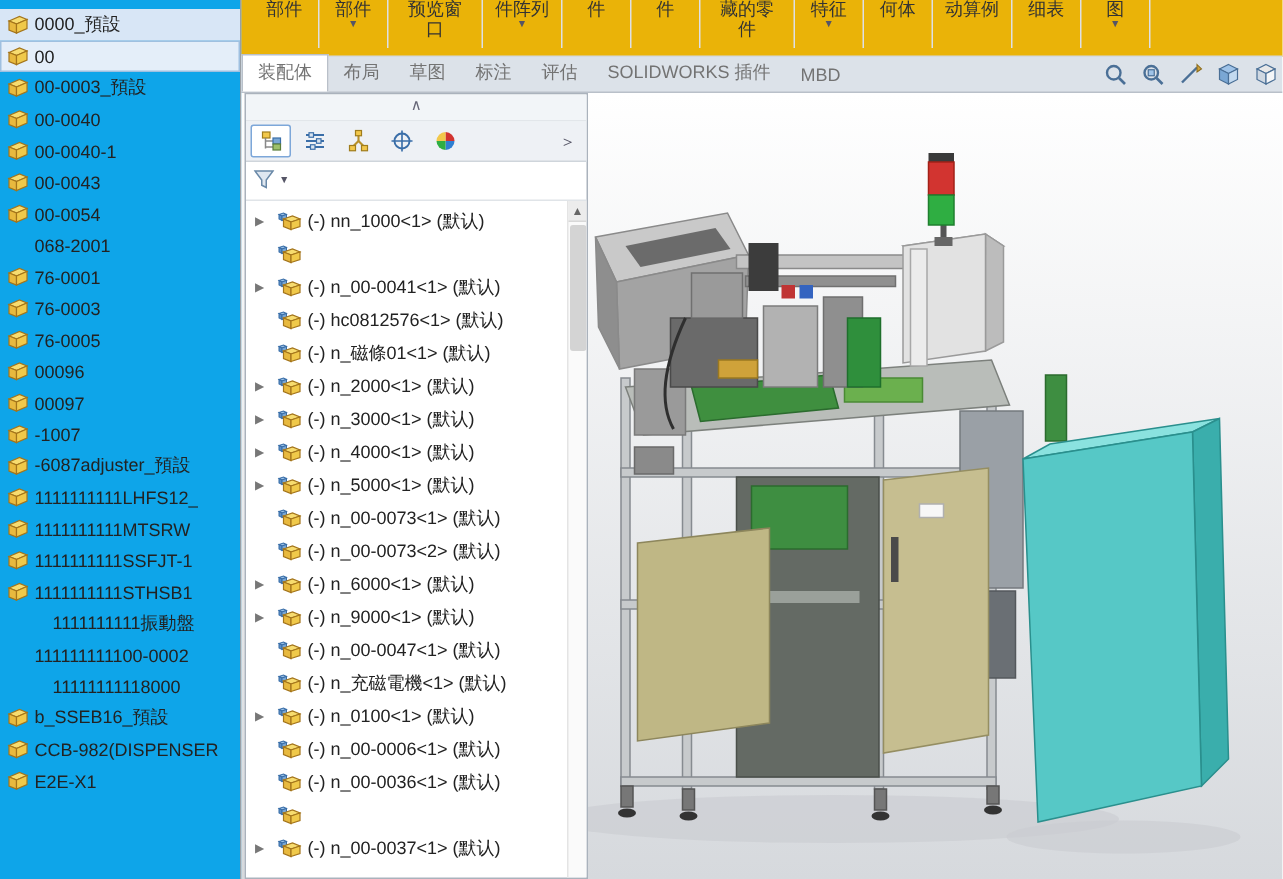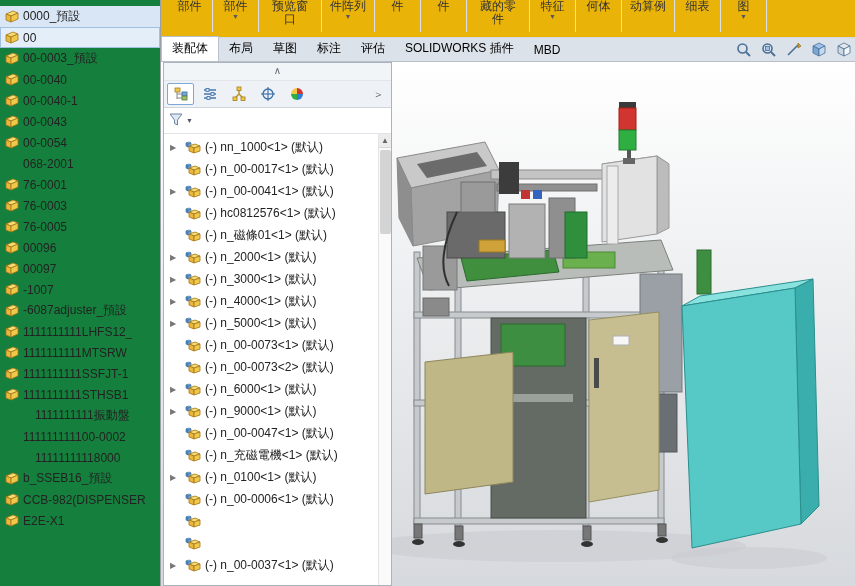--- a/index.html
+++ b/index.html
@@ -1,37 +1,37 @@
 <!DOCTYPE html>
 <html><head>
 <meta charset="utf-8">
 <style>
   *{margin:0;padding:0;box-sizing:border-box}
   html,body{width:855px;height:586px;overflow:hidden}
   body{font-family:"Liberation Sans","DejaVu Sans",sans-serif;font-size:12px;color:#222;background:#fff}
   .app{position:relative;width:855px;height:586px;background:#fff}
 
   
-  .left-panel{position:absolute;left:0;top:0;width:161px;height:586px;background:#15803d;border-right:1px solid #9aa0a6;padding-top:6px;overflow:hidden}
+  .left-panel{position:absolute;left:0;top:0;width:161px;height:586px;background:#0ea5e9;border-right:1px solid #9aa0a6;padding-top:6px;overflow:hidden}
   .sb-row{display:flex;align-items:center;height:21px;padding-left:4px;gap:4px;white-space:nowrap;cursor:default}
   .sb-row.st-highlight{background:#d8e6f6}
   .sb-row.st-selected{background:#e4eef9;outline:1px solid #9fc0e0;outline-offset:-1px}
   .sb-row.st-indent{padding-left:16px}
   .sb-icon{width:15px;height:13px;display:inline-flex;flex:0 0 15px}
   .sb-label{overflow:hidden}
 
   
   .ribbon{position:absolute;left:161px;top:0;width:814px;height:38px;background:#eab308;border-bottom:1px solid #d5d9de;display:flex;align-items:flex-start;overflow:hidden;padding-left:6px}
   .ribbon-btn{min-width:46px;display:flex;flex-direction:column;align-items:center;padding:0 8px;border-right:1px solid #dde0e5;height:32px;color:#333;text-align:center;line-height:13px}
   .ribbon-btn .lbl{max-width:46px;word-break:break-all}
   .ribbon-btn .caret{font-size:7px;color:#556;line-height:8px}
 
   
   .tabbar{position:absolute;left:161px;top:38px;width:694px;height:24px;background:#dce2e9;display:flex;align-items:flex-end;border-bottom:1px solid #b9c0c9}
-  .tab{padding:3px 10px 4px;color:#000000;white-space:nowrap;cursor:default}
+  .tab{padding:3px 10px 4px;color:#737373;white-space:nowrap;cursor:default}
   .tab.st-active{background:#fff;border:1px solid #b9c0c9;border-bottom:none}
   .view-tools{margin-left:auto;display:flex;gap:7px;align-items:center;padding:0 2px 2px 0}
   .vt-icon{width:18px;height:18px;display:inline-flex;align-items:center;justify-content:center}
 
   
   .viewport{position:absolute;left:161px;top:62px;width:694px;height:524px;background:linear-gradient(#ffffff,#d6d9dd);overflow:hidden}
   .scene{position:absolute;left:0;top:0}
 
   
   .fpanel{position:absolute;left:2px;top:0;width:229px;height:524px;background:#fff;border:1px solid #aab2bc;display:flex;flex-direction:column}
@@ -656,21 +656,20 @@
             <span class="tree-icon">
               <svg width="17" height="14" viewBox="0 0 17 14">
                 <polygon points="2,3 5,2 7,3 4,4" fill="#9cc3e8" stroke="#3a6ea8" stroke-width="0.7"></polygon>
                 <polygon points="2,3 4,4 4,7 2,6" fill="#5b8fc7" stroke="#3a6ea8" stroke-width="0.7"></polygon>
                 <polygon points="4,4 7,3 7,6 4,7" fill="#7aa7d4" stroke="#3a6ea8" stroke-width="0.7"></polygon>
                 <polygon points="5,6 11,4 16,6 10,8" fill="#f7dc6f" stroke="#a4751b" stroke-width="0.8"></polygon>
                 <polygon points="5,6 10,8 10,13 5,11" fill="#e8b93e" stroke="#a4751b" stroke-width="0.8"></polygon>
                 <polygon points="10,8 16,6 16,11 10,13" fill="#f0c94a" stroke="#a4751b" stroke-width="0.8"></polygon>
               </svg>
             </span>
-            <span class="tree-label">(-) n_00-0017&lt;1&gt; (默认)</span>
           </div>
 
           <div class="tree-row">
             <span class="tree-arrow">▶</span>
             <span class="tree-icon">
               <svg width="17" height="14" viewBox="0 0 17 14">
                 <polygon points="2,3 5,2 7,3 4,4" fill="#9cc3e8" stroke="#3a6ea8" stroke-width="0.7"></polygon>
                 <polygon points="2,3 4,4 4,7 2,6" fill="#5b8fc7" stroke="#3a6ea8" stroke-width="0.7"></polygon>
                 <polygon points="4,4 7,3 7,6 4,7" fill="#7aa7d4" stroke="#3a6ea8" stroke-width="0.7"></polygon>
                 <polygon points="5,6 11,4 16,6 10,8" fill="#f7dc6f" stroke="#a4751b" stroke-width="0.8"></polygon>
@@ -897,20 +896,21 @@
             <span class="tree-icon">
               <svg width="17" height="14" viewBox="0 0 17 14">
                 <polygon points="2,3 5,2 7,3 4,4" fill="#9cc3e8" stroke="#3a6ea8" stroke-width="0.7"></polygon>
                 <polygon points="2,3 4,4 4,7 2,6" fill="#5b8fc7" stroke="#3a6ea8" stroke-width="0.7"></polygon>
                 <polygon points="4,4 7,3 7,6 4,7" fill="#7aa7d4" stroke="#3a6ea8" stroke-width="0.7"></polygon>
                 <polygon points="5,6 11,4 16,6 10,8" fill="#f7dc6f" stroke="#a4751b" stroke-width="0.8"></polygon>
                 <polygon points="5,6 10,8 10,13 5,11" fill="#e8b93e" stroke="#a4751b" stroke-width="0.8"></polygon>
                 <polygon points="10,8 16,6 16,11 10,13" fill="#f0c94a" stroke="#a4751b" stroke-width="0.8"></polygon>
               </svg>
             </span>
+            <span class="tree-label">(-) n_00-0036&lt;1&gt; (默认)</span>
           </div>
 
           <div class="tree-row">
             <span class="tree-arrow" style="visibility: hidden;">▶</span>
             <span class="tree-icon">
               <svg width="17" height="14" viewBox="0 0 17 14">
                 <polygon points="2,3 5,2 7,3 4,4" fill="#9cc3e8" stroke="#3a6ea8" stroke-width="0.7"></polygon>
                 <polygon points="2,3 4,4 4,7 2,6" fill="#5b8fc7" stroke="#3a6ea8" stroke-width="0.7"></polygon>
                 <polygon points="4,4 7,3 7,6 4,7" fill="#7aa7d4" stroke="#3a6ea8" stroke-width="0.7"></polygon>
                 <polygon points="5,6 11,4 16,6 10,8" fill="#f7dc6f" stroke="#a4751b" stroke-width="0.8"></polygon>

